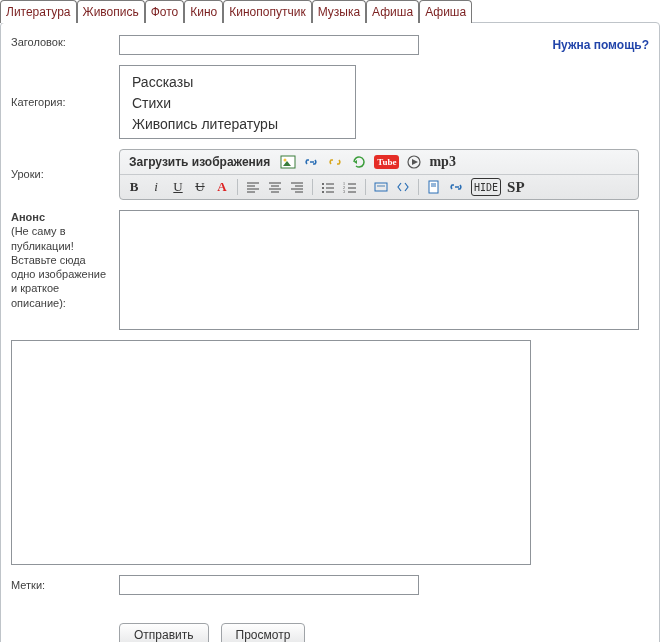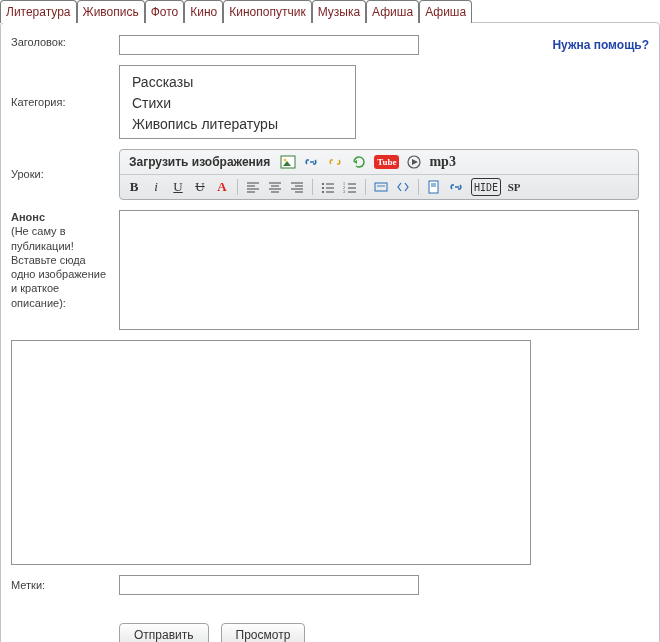--- a/index.html
+++ b/index.html
@@ -307,21 +307,21 @@
                   <line x1="4" y1="4" x2="9" y2="4" stroke="#2b6fb5"></line>
                   <line x1="4" y1="6" x2="9" y2="6" stroke="#2b6fb5"></line>
                 </svg>
             </span>
             <span class="tb-btn">
               <svg width="16" height="14">
                   <path d="M3,9 a3,3 0 0,1 0,-4 l2,0 M11,5 a3,3 0 0,1 0,4 l-2,0 M6,7 l4,0" stroke="#2b6fb5" fill="none" stroke-width="1.5"></path>
                 </svg>
             </span>
             <span class="tb-btn" style="font-family:monospace;font-size:10px;border:1px solid #333;border-radius:3px;padding:0 2px;">HIDE</span>
-            <span class="tb-btn" style="font-weight:bold;font-family:Verdana;font-size:11px;">SP</span>
+            <span class="tb-btn" style="font-weight:bold;font-family:Verdana;font-size:15px;">SP</span>
           </div>
         </div>
       </div>
     </div>
 
     <div class="row">
       <div class="label-col anons-label">
         <b>Анонс</b><br>
         <span>(Не саму в публикации! Вставьте сюда одно изображение и краткое описание):</span>
       </div>

